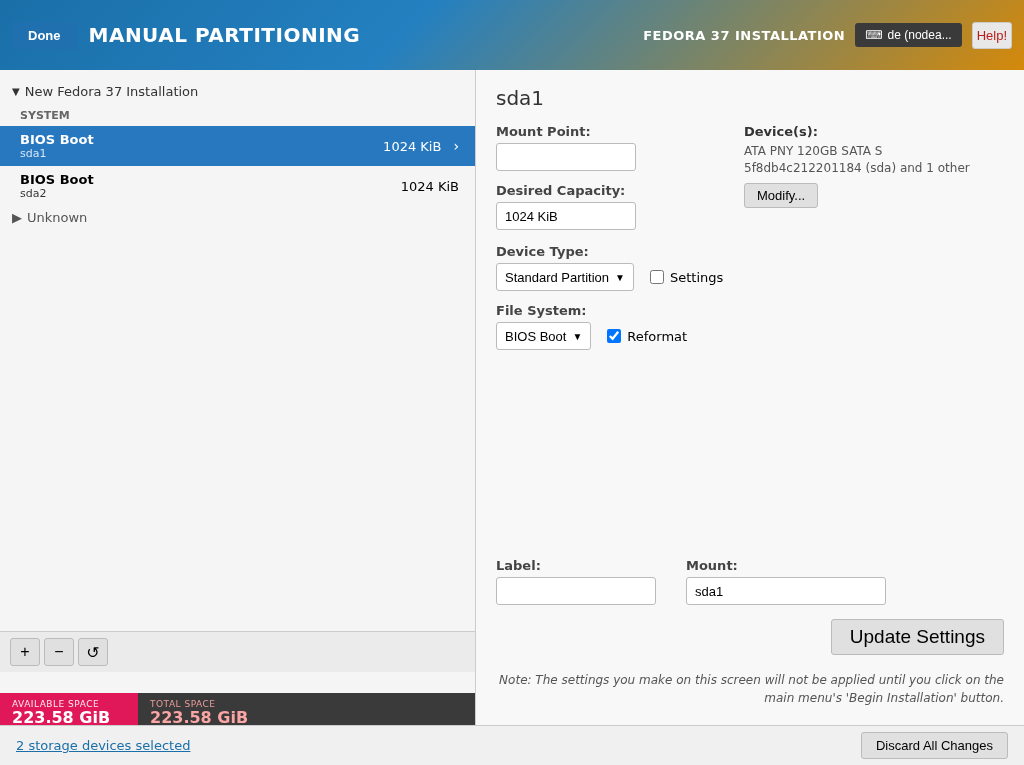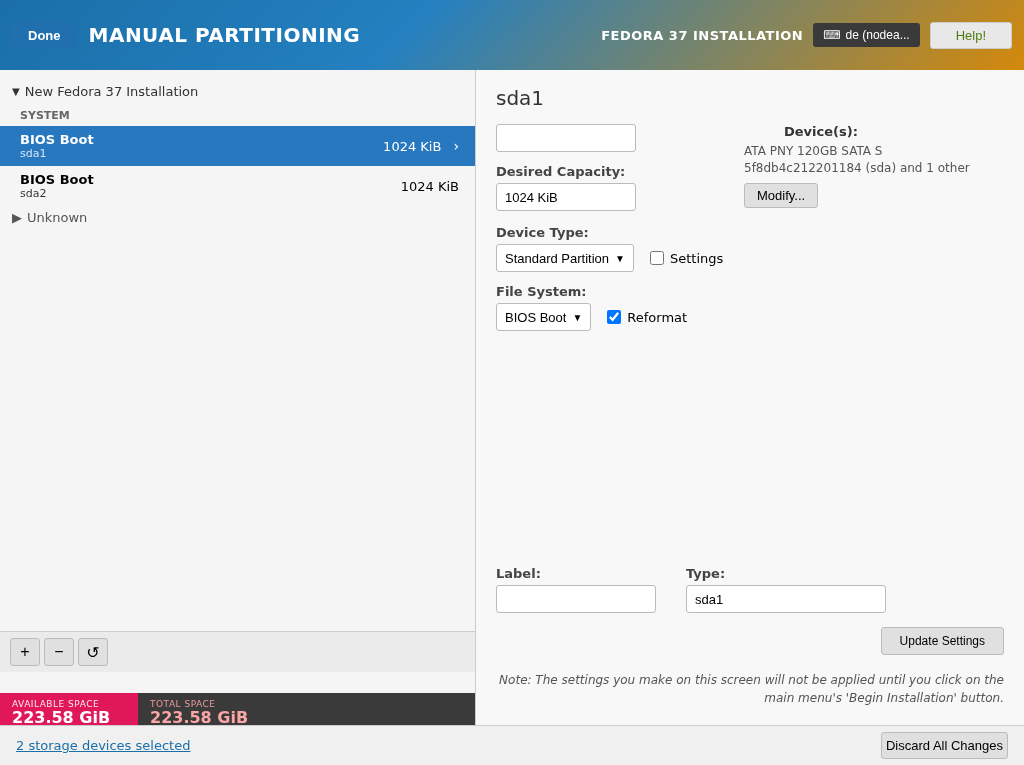--- a/index.html
+++ b/index.html
@@ -46,24 +46,24 @@
       border-radius: 3px;
       padding: 5px 10px;
       font-size: 12px;
       cursor: pointer;
       display: flex;
       align-items: center;
       gap: 5px;
     }
     .help-btn {
       background: #e8e8e8;
-      color: #4d7c0f;
+      color: #b91c1c;
       border: 1px solid #ccc;
       border-radius: 3px;
-      padding: 5px 25px;
+      padding: 5px 4px;
       font-size: 13px;
       cursor: pointer;
     }
     .done-btn {
       background: #2070b0;
       color: white;
       border: none;
       border-radius: 3px;
       padding: 6px 16px;
       font-size: 13px;
@@ -241,21 +241,20 @@
     .form-input-wide {
       width: 140px;
     }
     .device-info {
       font-size: 13px;
       color: #333;
     }
     .device-info .device-title {
       font-weight: bold;
       margin-bottom: 4px;
-      margin-left: 40px;
     }
     .device-info .device-detail {
       font-size: 12px;
       color: #555;
       line-height: 1.4;
     }
     .modify-btn {
       background: #e0e0e0;
       border: 1px solid #bbb;
       border-radius: 3px;
@@ -297,21 +296,21 @@
       width: 200px;
     }
     .label-input {
       width: 160px;
     }
     .update-settings-btn {
       background: #e0e0e0;
       border: 1px solid #bbb;
       border-radius: 3px;
       padding: 6px 18px;
-      font-size: 12px;
+      font-size: 19px;
       cursor: pointer;
       align-self: flex-end;
       margin-bottom: 8px;
     }
     .note-text {
       font-size: 12px;
       color: #555;
       text-align: right;
       line-height: 1.5;
       font-style: italic;
@@ -335,21 +334,21 @@
     .storage-link {
       color: #1a6fa8;
       text-decoration: underline;
       cursor: pointer;
       font-size: 13px;
     }
     .discard-btn {
       background: #e0e0e0;
       border: 1px solid #bbb;
       border-radius: 3px;
-      padding: 5px 4px;
+      padding: 5px 14px;
       font-size: 13px;
       cursor: pointer;
     }
 
     .right-spacer {
       flex: 1;
     }
     .form-top-row {
       display: flex;
       gap: 0;
@@ -433,20 +432,21 @@
       </div>
     </div>
   </div>
 
   <div class="right-panel">
     <div class="right-title">sda1</div>
 
     <div class="form-top-row">
       <div class="col-left">
         <div class="form-group">
+          <span class="form-label">Mount Point:</span>
           <input type="text" class="form-input form-input-wide" value="" style="">
         </div>
         <div style="margin-top:12px;" class="form-group">
           <span class="form-label">Desired Capacity:</span>
           <input type="text" class="form-input form-input-wide" value="1024 KiB" style="">
         </div>
       </div>
       <div class="col-right">
         <div class="device-info">
           <div class="device-title">Device(s):</div>
@@ -486,21 +486,21 @@
     </div>
 
     <div class="right-spacer"></div>
 
     <div class="label-name-row">
       <div class="form-group">
         <span class="form-label">Label:</span>
         <input type="text" class="form-input label-input" value="" style="">
       </div>
       <div class="form-group">
-        <span class="form-label">Type:</span>
+        <span class="form-label">Mount:</span>
         <input type="text" class="form-input name-input" value="sda1" style="">
       </div>
     </div>
 
     <div style="display:flex;justify-content:flex-end;margin-bottom:8px;">
       <button class="update-settings-btn">Update Settings</button>
     </div>
 
     <div class="note-text">Note:  The settings you make on this screen will not be applied until you click on the main menu's 'Begin Installation' button.</div>
 

